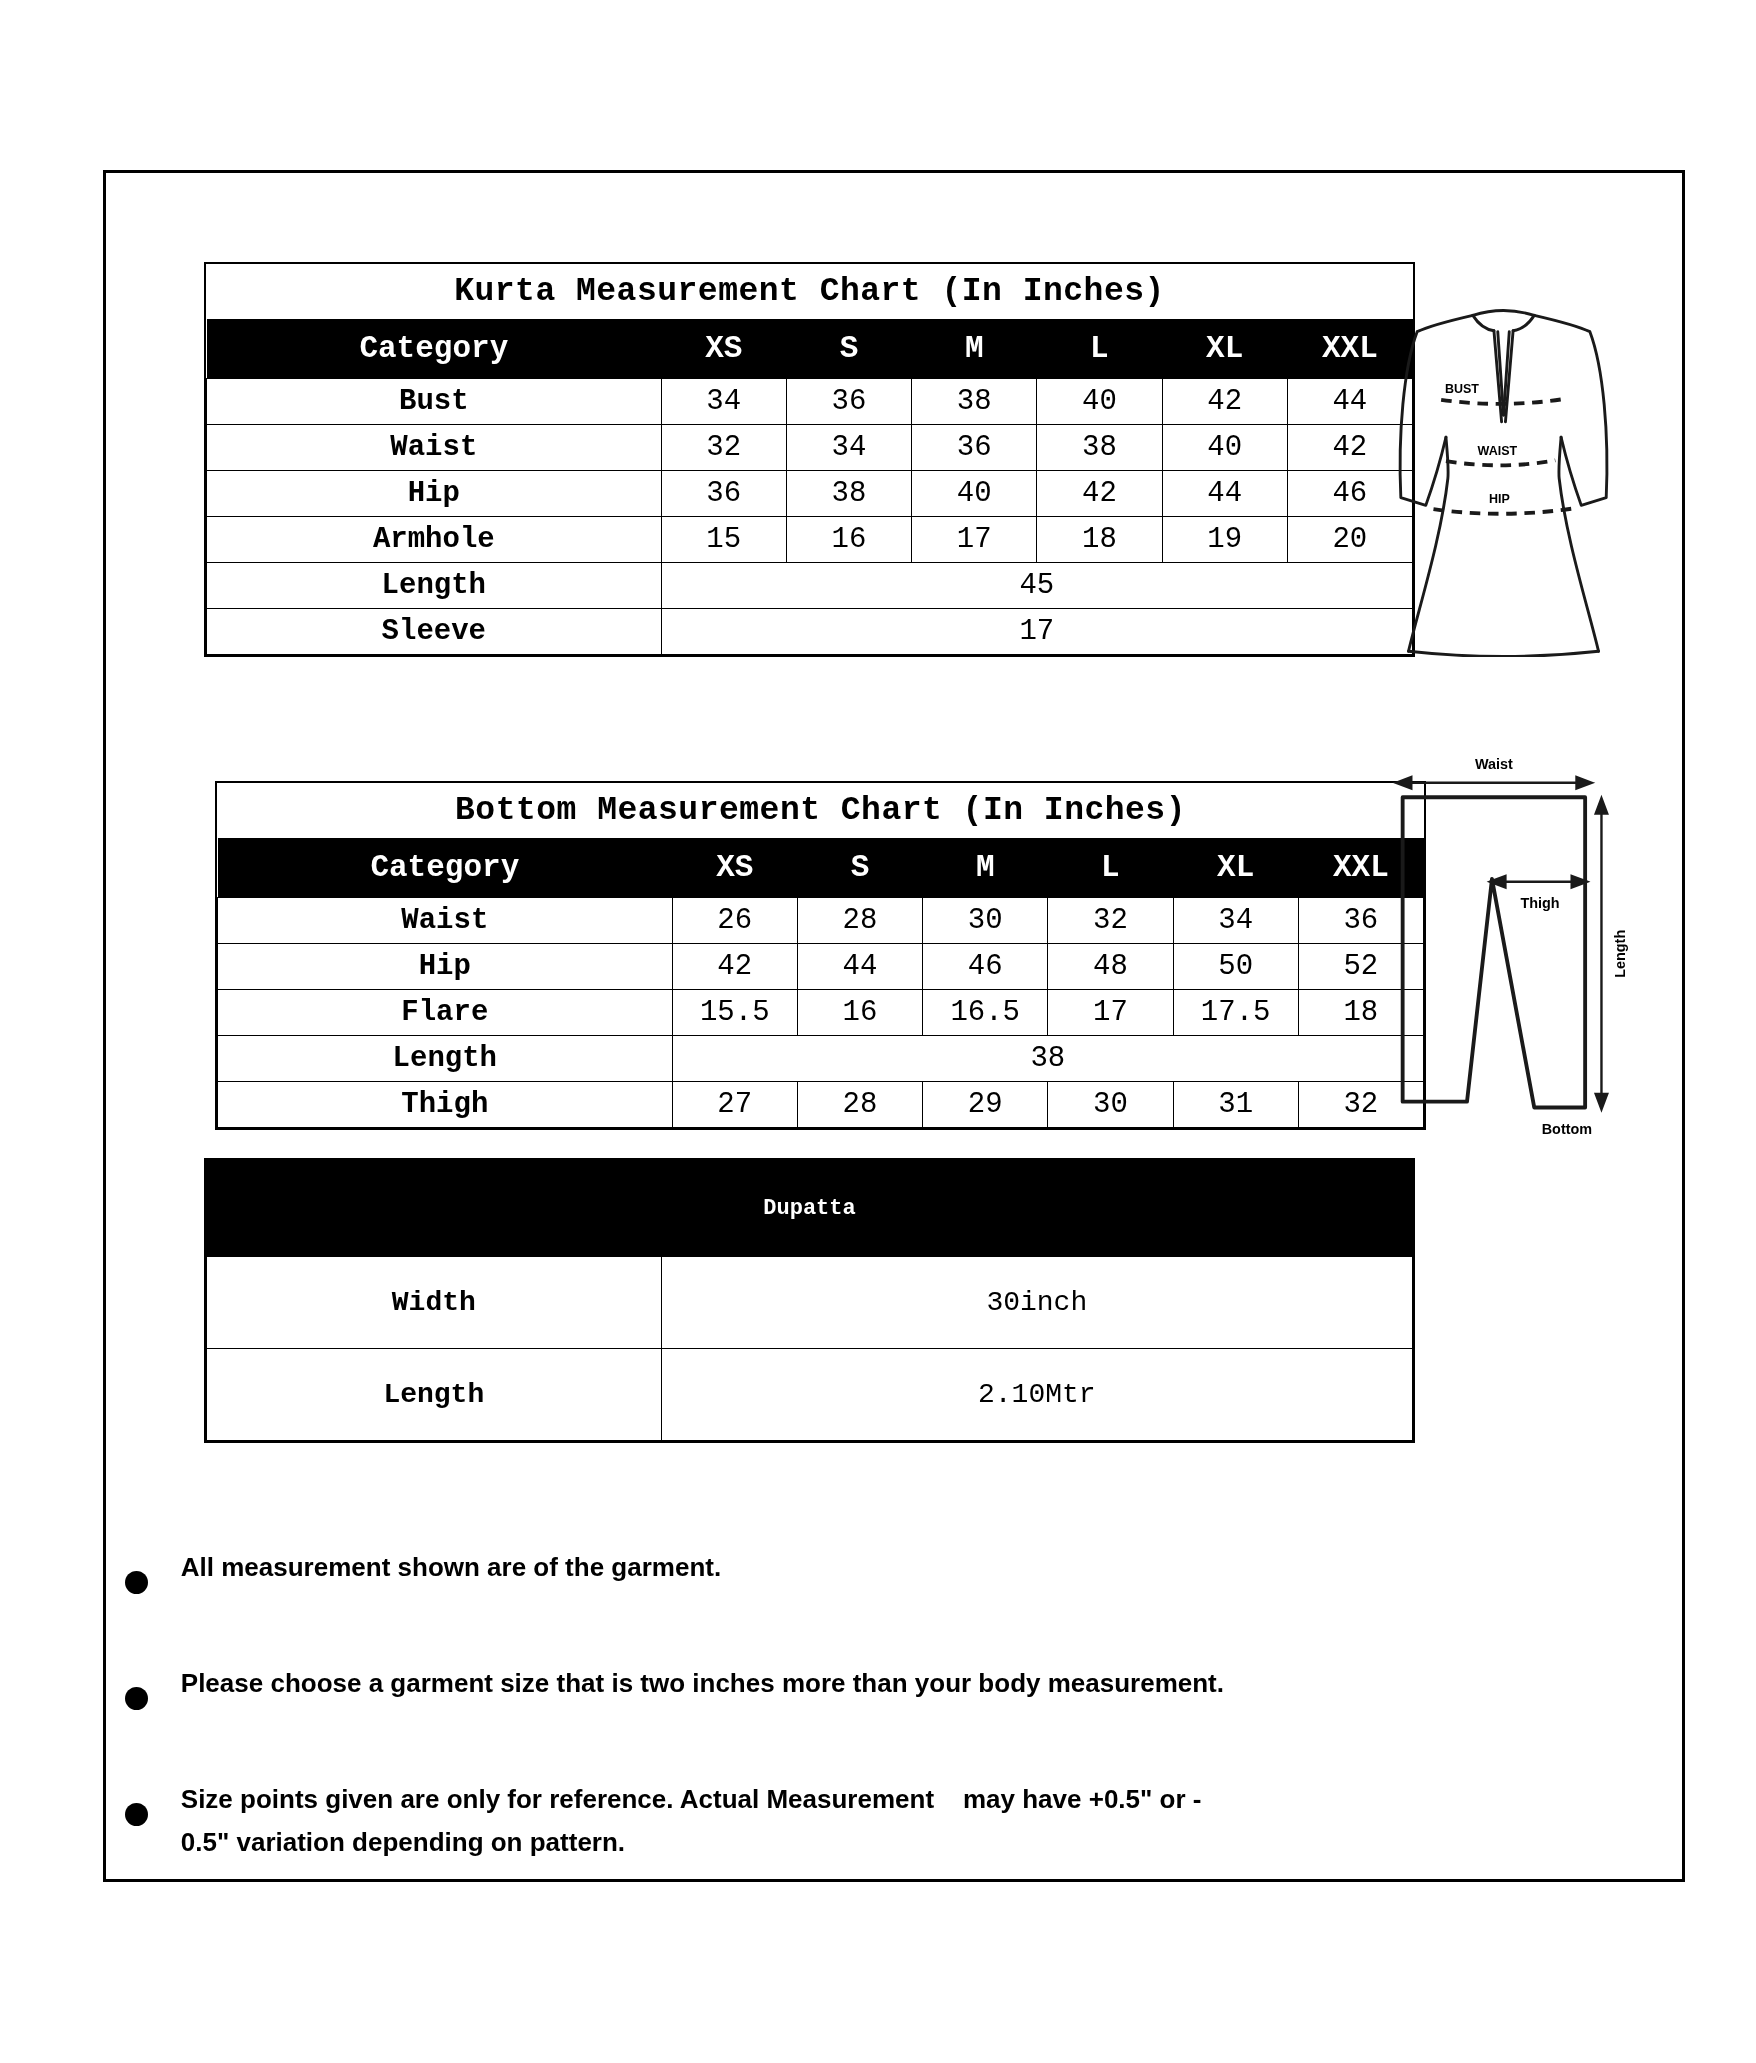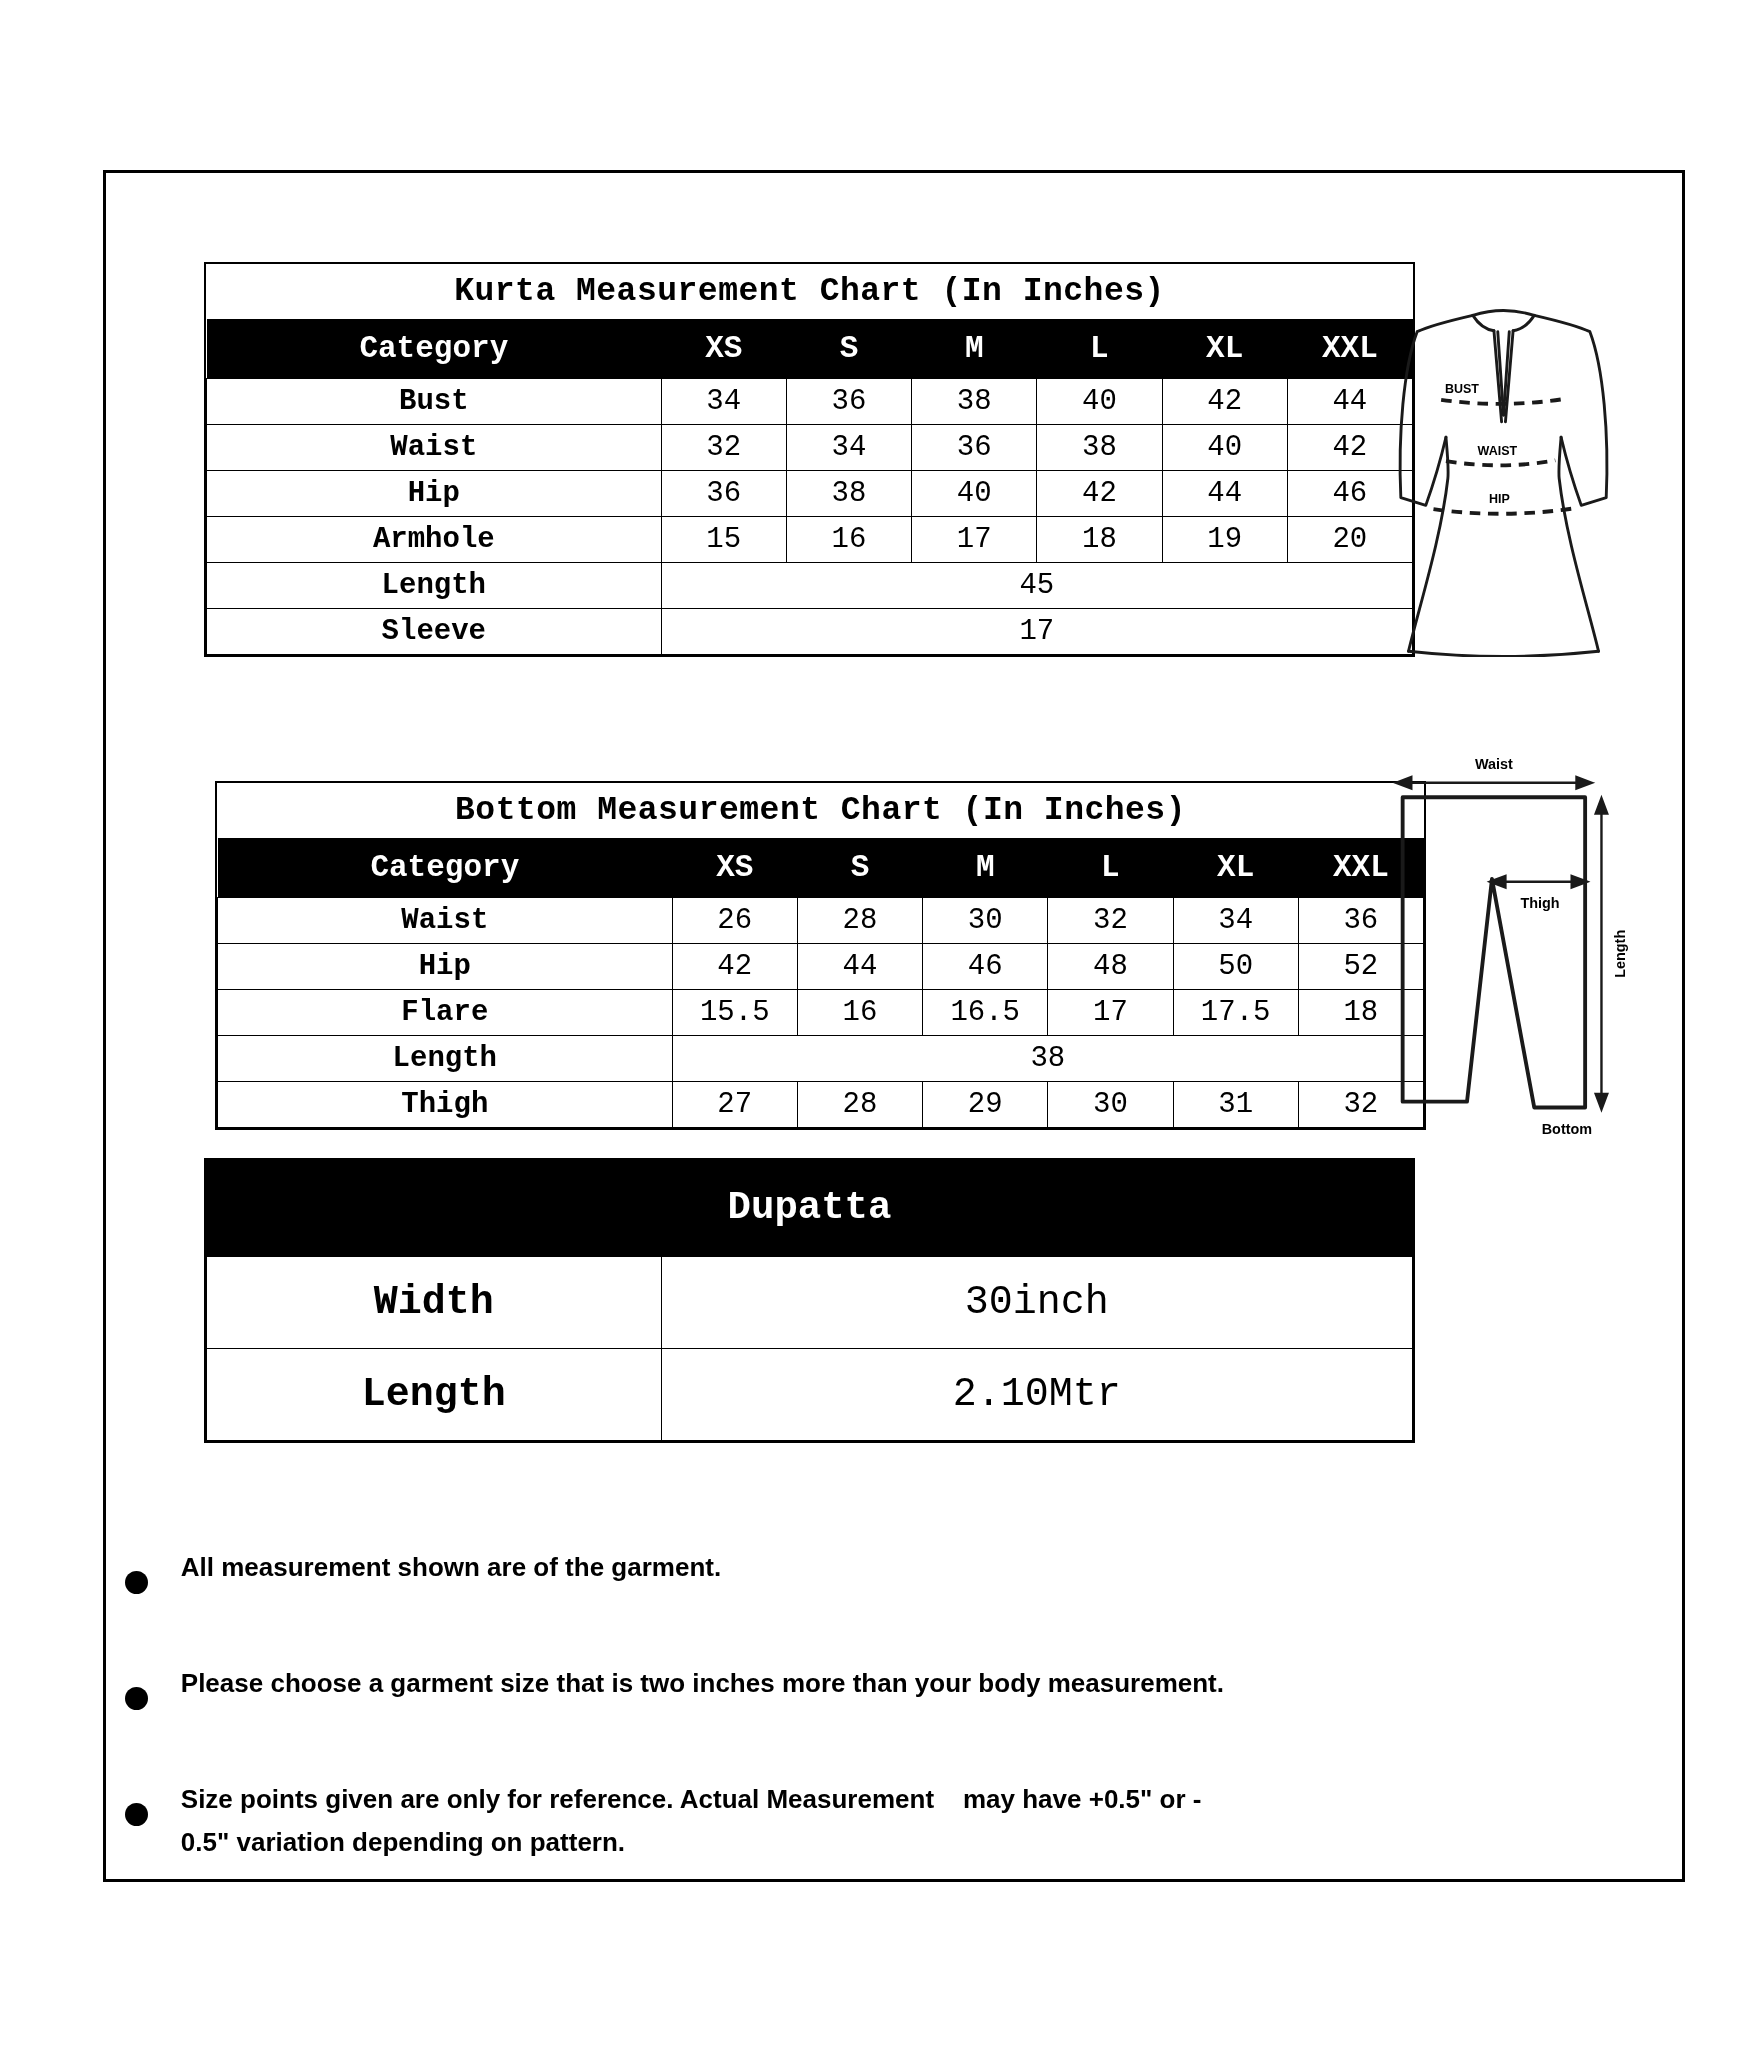--- a/index.html
+++ b/index.html
@@ -54,23 +54,23 @@
     text-align:center;vertical-align:middle;
     font-size:29px;
     padding:0;
   }
   tbody td.cat{font-weight:bold;}
   
   .dupatta-header{
     height:96px;
     background:#000;color:#fff;
     display:flex;align-items:center;justify-content:center;
-    font-size:39px;font-weight:bold;
-  }
-  .dupatta-table td{height:91px;font-size:40px;}
+    font-size:22px;font-weight:bold;
+  }
+  .dupatta-table td{height:91px;font-size:28px;}
   col.c-lab{width:37.7%;}
   col.c-val{width:62.3%;}
   
   .notes{
     position:absolute;
     left:121px;top:1526px;
     width:1287px;
     display:flex;flex-direction:column;gap:48px;
   }
   .note{display:flex;align-items:flex-start;margin-top:20px;}

